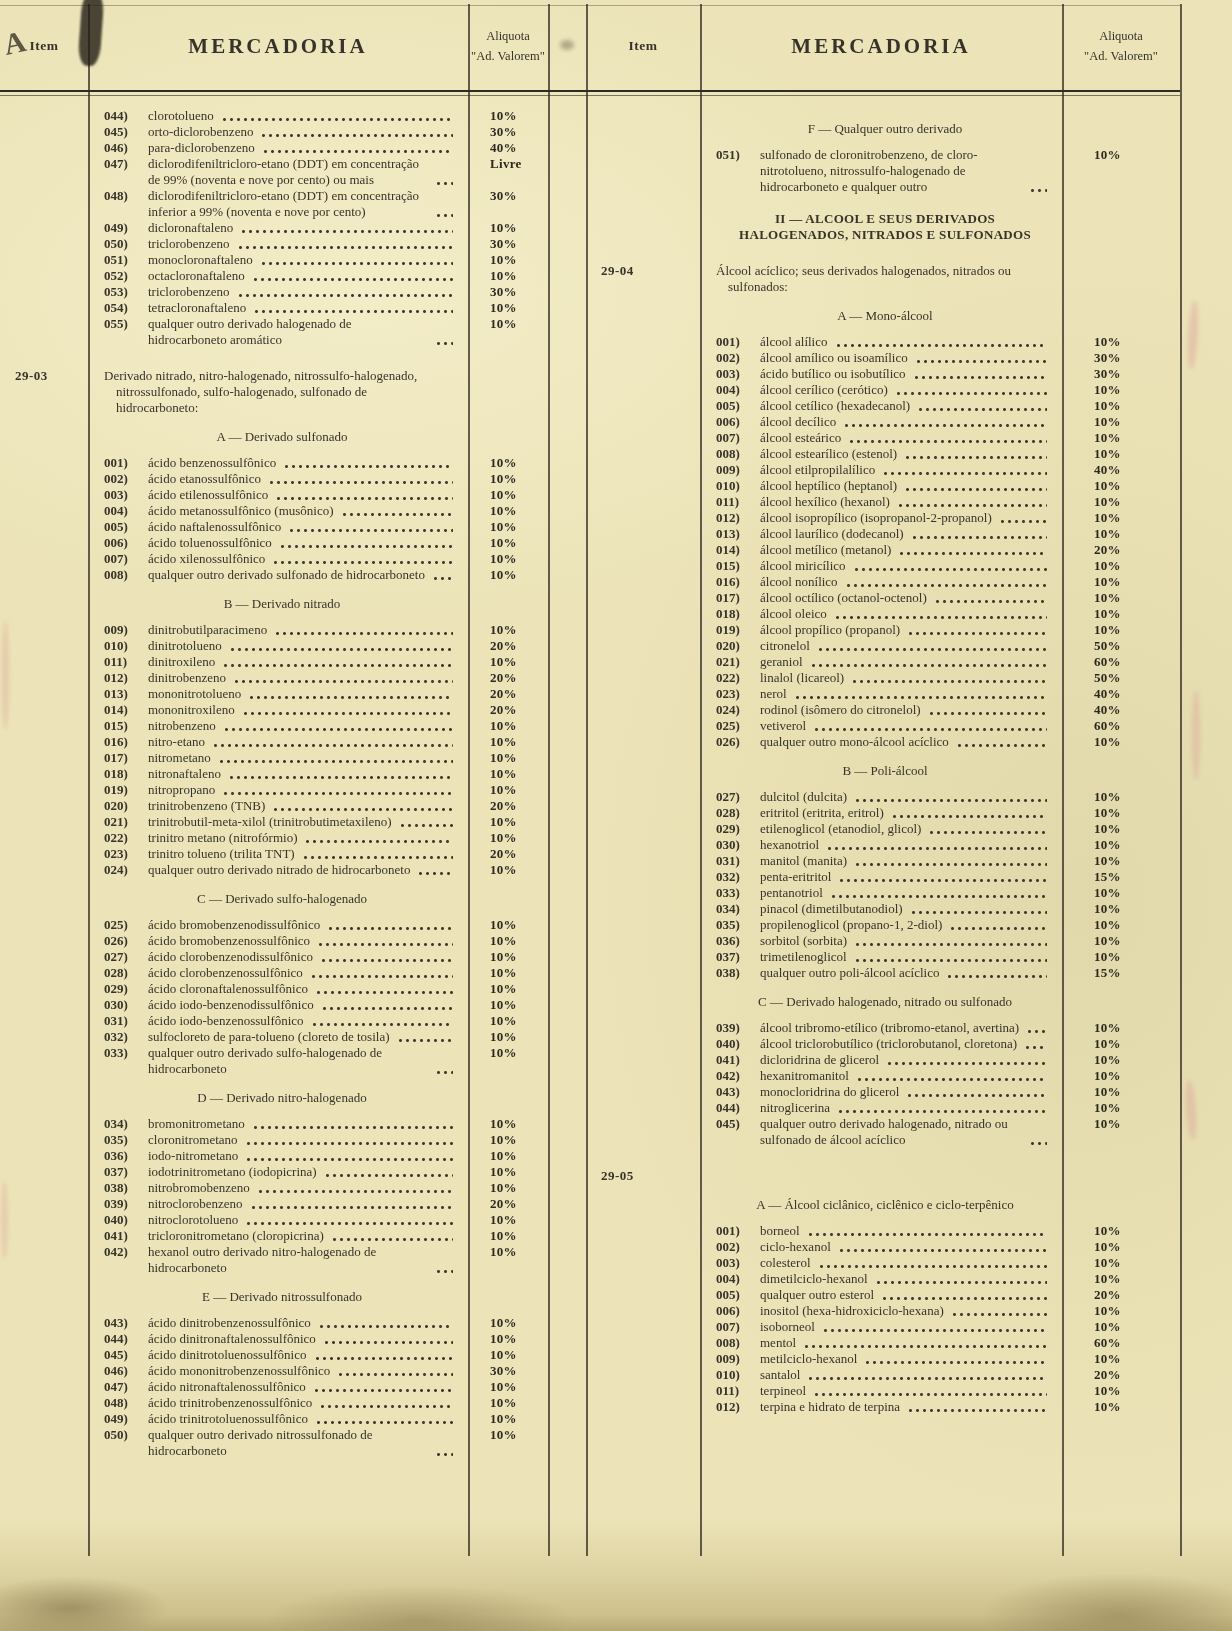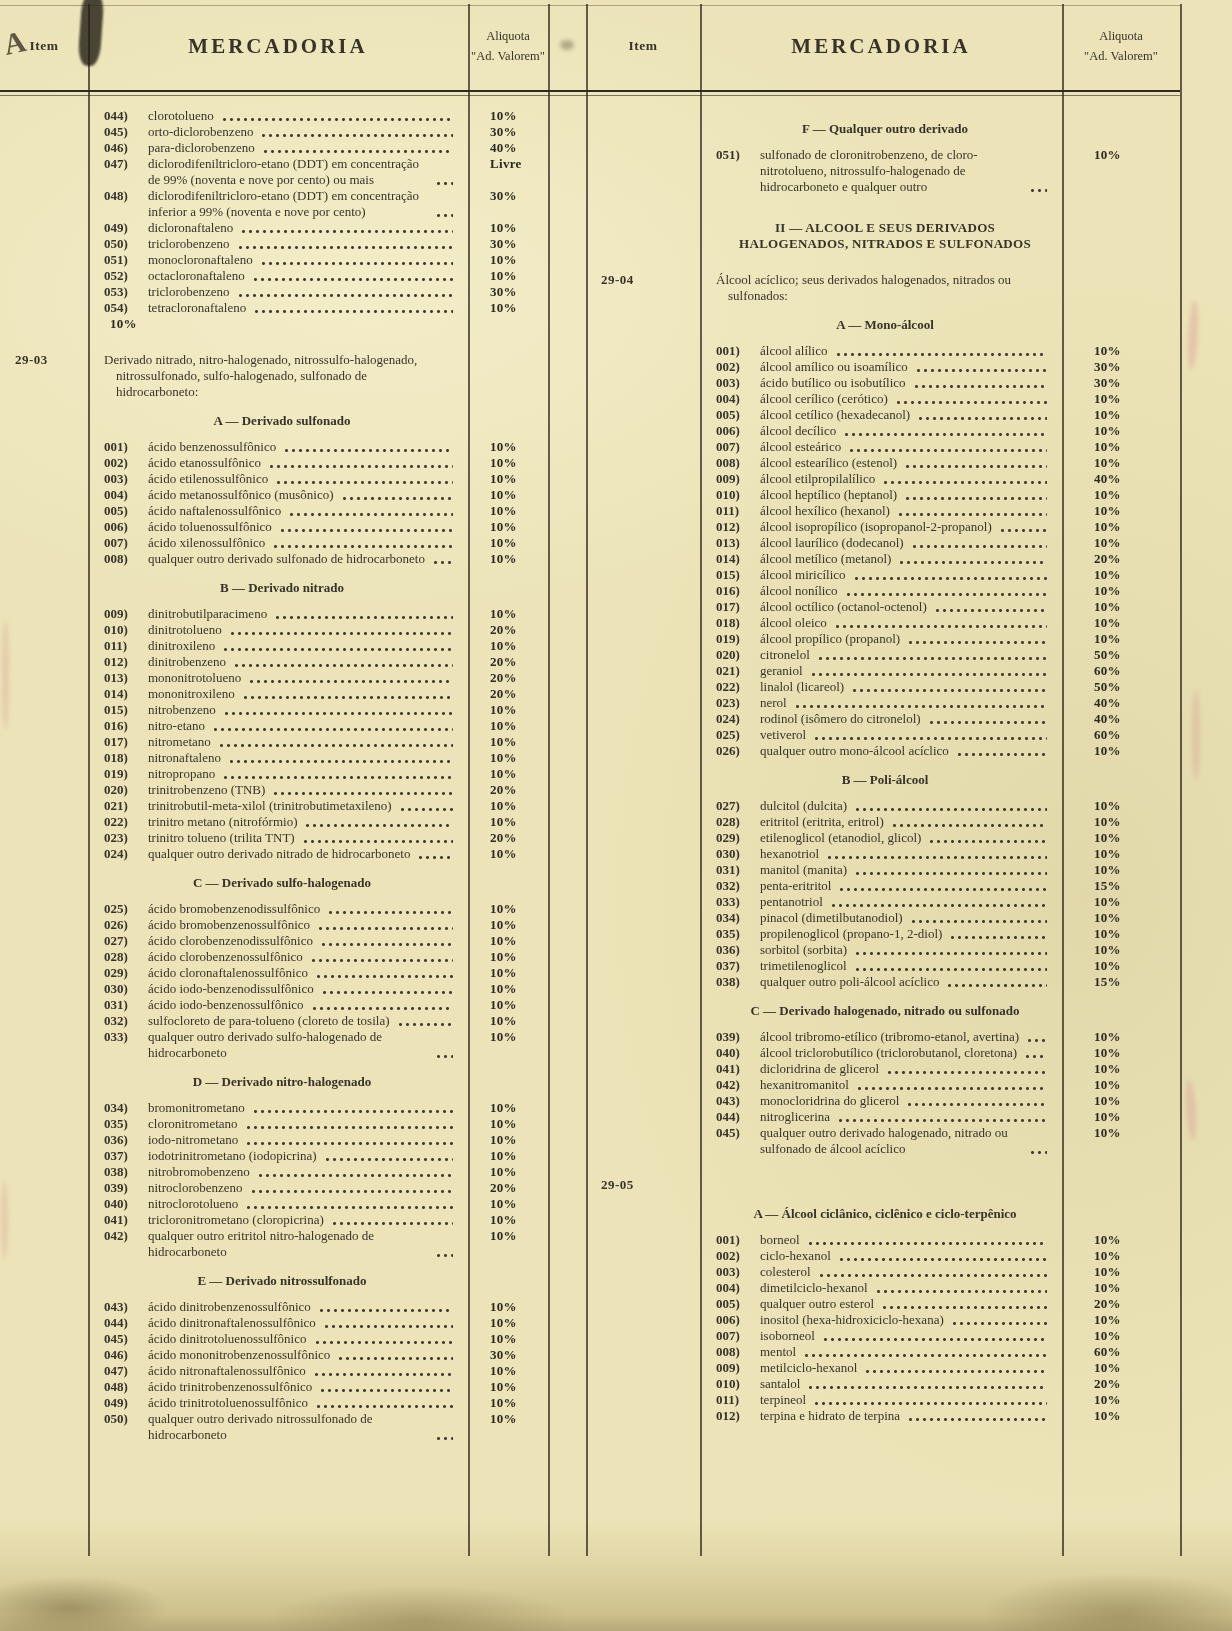--- a/index.html
+++ b/index.html
@@ -46,26 +46,26 @@
   .leader{
     flex:1 1 18px;min-width:18px;align-self:flex-end;height:5px;margin:0 7px 2px 7px;
     background-image:radial-gradient(circle, rgba(56,50,42,.95) 1.2px, rgba(56,50,42,0) 1.7px);
     background-size:7px 5px;background-repeat:repeat-x;background-position:0 60%;
   }
   .c-rate{display:flex;align-items:flex-end;color:#2c2820;font-weight:bold;letter-spacing:.3px}
   .col-left  .c-rate{padding-left:22px}
   .col-right .c-rate{padding-left:32px}
   .row.entry{margin:0}
   .row.group{margin:13px 0 10px}
-  .row.group .c-body{justify-content:center;text-align:center;font-weight:bold}
+  .row.group .c-body{justify-content:center;text-align:center;font-weight:normal}
   .row.group .txt{max-width:290px}
   .row.section{margin:20px 0 8px}
   .row.section .c-body{display:block;padding-right:26px}
   .row.section .txt{display:block;padding-left:12px;text-indent:-12px}
-  .row.title{margin:25px 0 4px}
+  .row.title{margin:16px 0 4px}
   .row.title .c-body{justify-content:center;text-align:center;font-weight:bold;letter-spacing:.3px}
   .row.title .txt{max-width:330px}
   
   .ink-blob{position:absolute;left:80px;top:-8px;width:22px;height:74px;background:#221d14;border-radius:40%/30%;opacity:.8;transform:rotate(4deg);filter:blur(1px);z-index:5}
   .pencil-a{position:absolute;left:4px;top:26px;font-size:30px;font-weight:bold;color:rgba(46,40,30,.75);transform:rotate(-12deg);z-index:5}
   .smudge{position:absolute;border-radius:50%;filter:blur(2px);z-index:1}
   .sm1{left:1188px;top:300px;width:10px;height:70px;background:rgba(205,95,125,.22);transform:rotate(3deg)}
   .sm2{left:1192px;top:690px;width:8px;height:90px;background:rgba(205,95,125,.18)}
   .sm3{left:1186px;top:1080px;width:10px;height:60px;background:rgba(205,95,125,.2);transform:rotate(-4deg)}
   .sm4{left:2px;top:620px;width:7px;height:110px;background:rgba(200,90,110,.18)}
@@ -196,20 +196,25 @@
       <div class="c-item"></div>
       <div class="c-body">
         <span class="num">054)</span>
         <span class="txt">tetracloronaftaleno</span>
         <span class="leader"></span>
       </div>
       <div class="c-rate">10%</div>
     </div>
     <div class="row entry">
       <div class="c-item"></div>
+      <div class="c-body">
+        <span class="num">055)</span>
+        <span class="txt">qualquer outro derivado halogenado de hidrocarboneto aromático</span>
+        <span class="leader"></span>
+      </div>
       <div class="c-rate">10%</div>
     </div>
     <div class="row section">
       <div class="c-item">29-03</div>
       <div class="c-body">
         <span class="txt">Derivado nitrado, nitro-halogenado, nitrossulfo-halogenado, nitrossulfonado, sulfo-halogenado, sulfonado de hidrocarboneto:</span>
       </div>
       <div class="c-rate"></div>
     </div>
     <div class="row group">
@@ -606,21 +611,21 @@
         <span class="num">041)</span>
         <span class="txt">tricloronitrometano (cloropicrina)</span>
         <span class="leader"></span>
       </div>
       <div class="c-rate">10%</div>
     </div>
     <div class="row entry">
       <div class="c-item"></div>
       <div class="c-body">
         <span class="num">042)</span>
-        <span class="txt">qualquer outro eritritol nitro-halogenado de hidrocarboneto</span>
+        <span class="txt">hexanol outro derivado nitro-halogenado de hidrocarboneto</span>
         <span class="leader"></span>
       </div>
       <div class="c-rate">10%</div>
     </div>
     <div class="row group">
       <div class="c-item"></div>
       <div class="c-body">
         <span class="txt">E — Derivado nitrossulfonado</span>
       </div>
       <div class="c-rate"></div>

